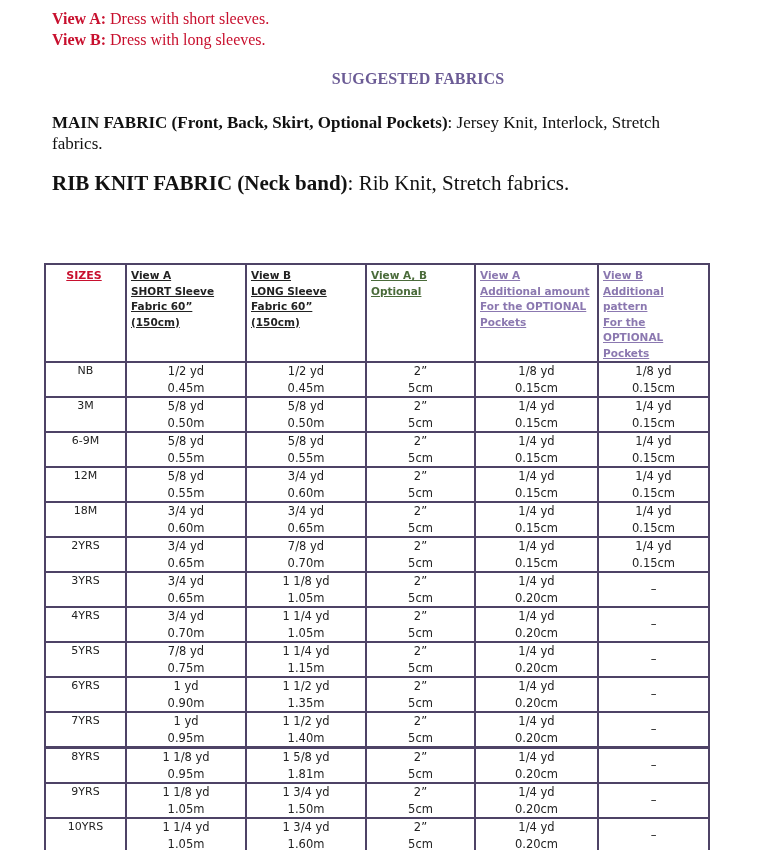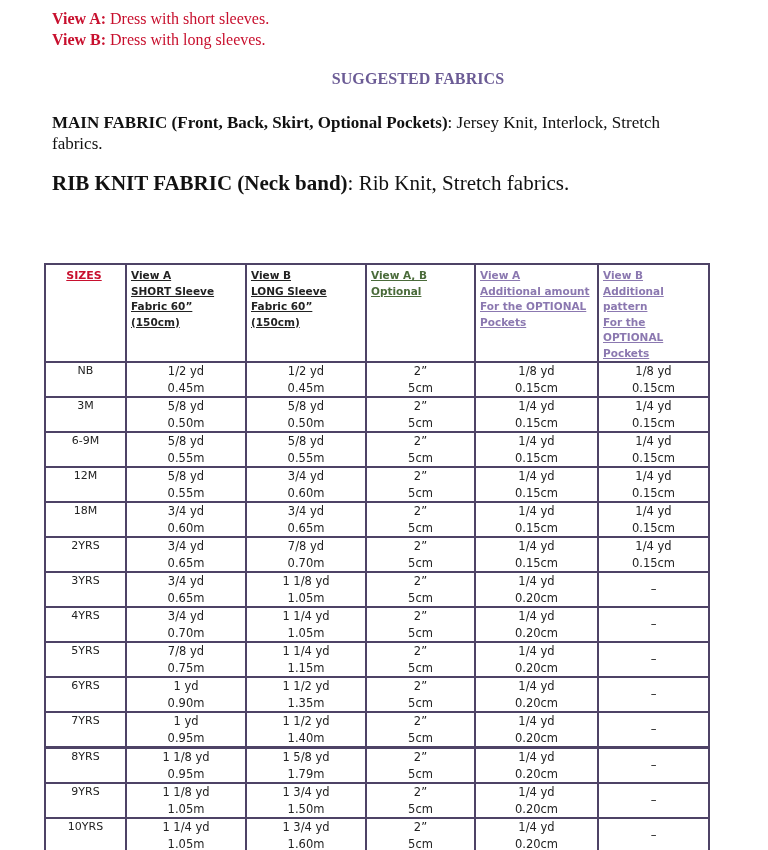--- a/index.html
+++ b/index.html
@@ -436,21 +436,21 @@
         </td>
       </tr>
       <tr class="thick-top">
         <td class="size-cell">8YRS</td>
         <td>
           <span class="line">1 1/8 yd</span>
           <span class="line">0.95m</span>
         </td>
         <td>
           <span class="line">1 5/8 yd</span>
-          <span class="line">1.79m</span>
+          <span class="line">1.81m</span>
         </td>
         <td>
           <span class="line">2”</span>
           <span class="line">5cm</span>
         </td>
         <td>
           <span class="line">1/4 yd</span>
           <span class="line">0.20cm</span>
         </td>
         <td class="dash-cell">

